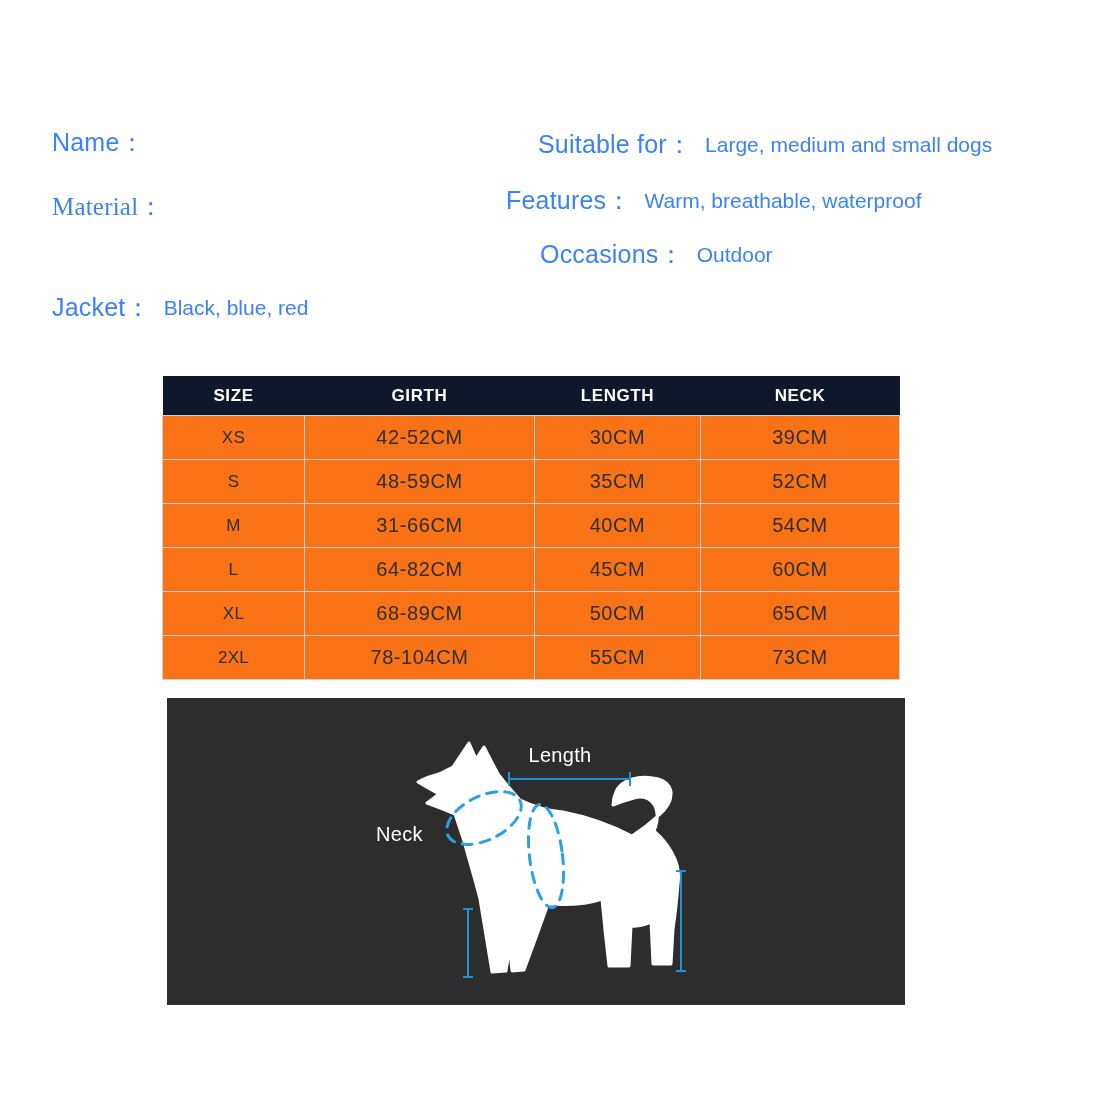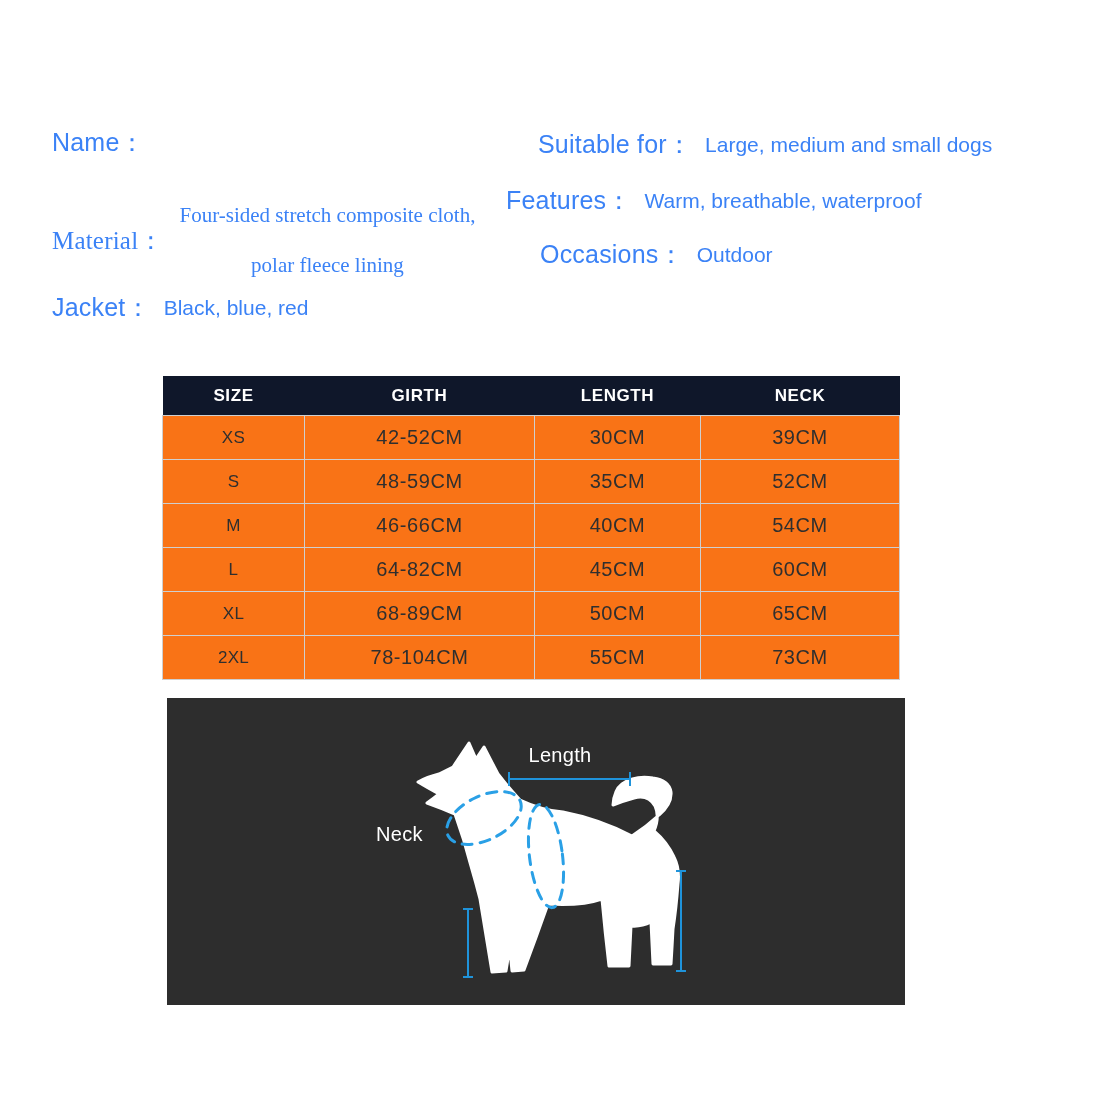--- a/index.html
+++ b/index.html
@@ -51,21 +51,20 @@
 </style>
 </head>
 <body>
 
 <div class="info-row" style="left:52px; top:126px;">
   <span class="info-label">Name：</span>
 </div>
 
 <div class="info-row material" style="left:52px; top:190px;font-family:Liberation Serif, serif;">
   <span class="info-label">Material：</span>
-  <span class="info-value">Four-sided stretch composite cloth, polar fleece lining</span>
 </div>
 
 <div class="info-row" style="left:52px; top:291px;">
   <span class="info-label">Jacket：</span>
   <span class="info-value">Black, blue, red</span>
 </div>
 
 <div class="info-row" style="left:538px; top:128px;">
   <span class="info-label">Suitable for：</span>
   <span class="info-value">Large, medium and small dogs</span>
@@ -104,21 +103,21 @@
       <td>39CM</td>
     </tr>
     <tr>
       <td class="size-col">S</td>
       <td>48-59CM</td>
       <td>35CM</td>
       <td>52CM</td>
     </tr>
     <tr>
       <td class="size-col">M</td>
-      <td>46-66CM</td>
+      <td>31-66CM</td>
       <td>40CM</td>
       <td>54CM</td>
     </tr>
     <tr>
       <td class="size-col">L</td>
       <td>64-82CM</td>
       <td>45CM</td>
       <td>60CM</td>
     </tr>
     <tr>

